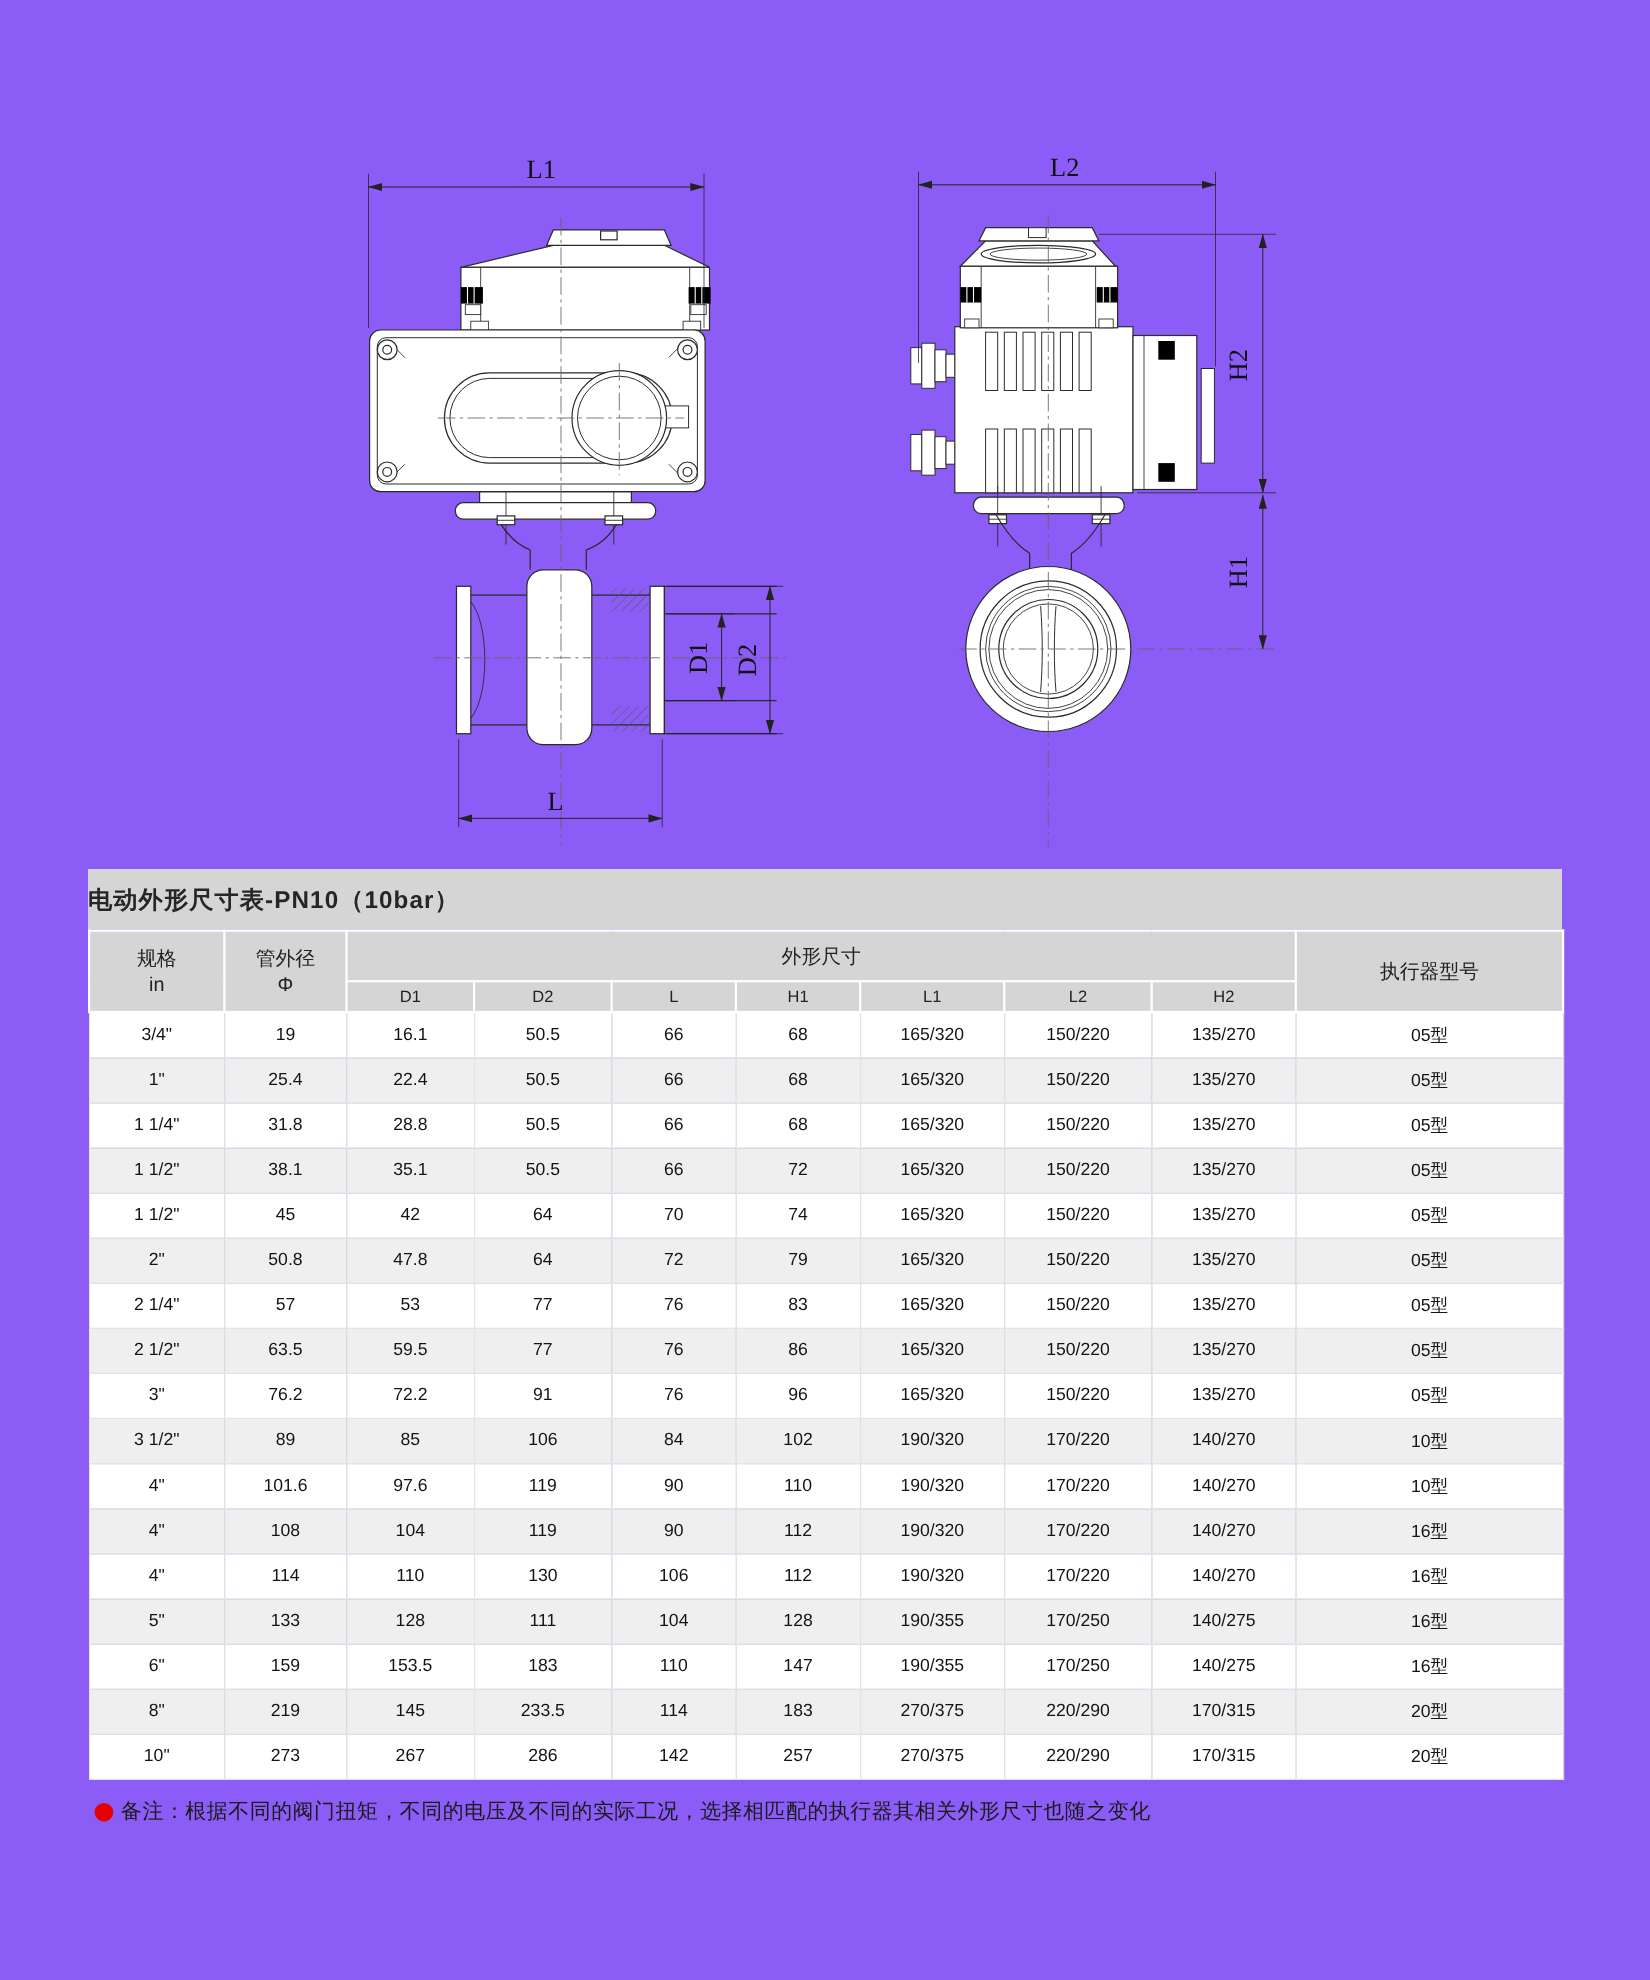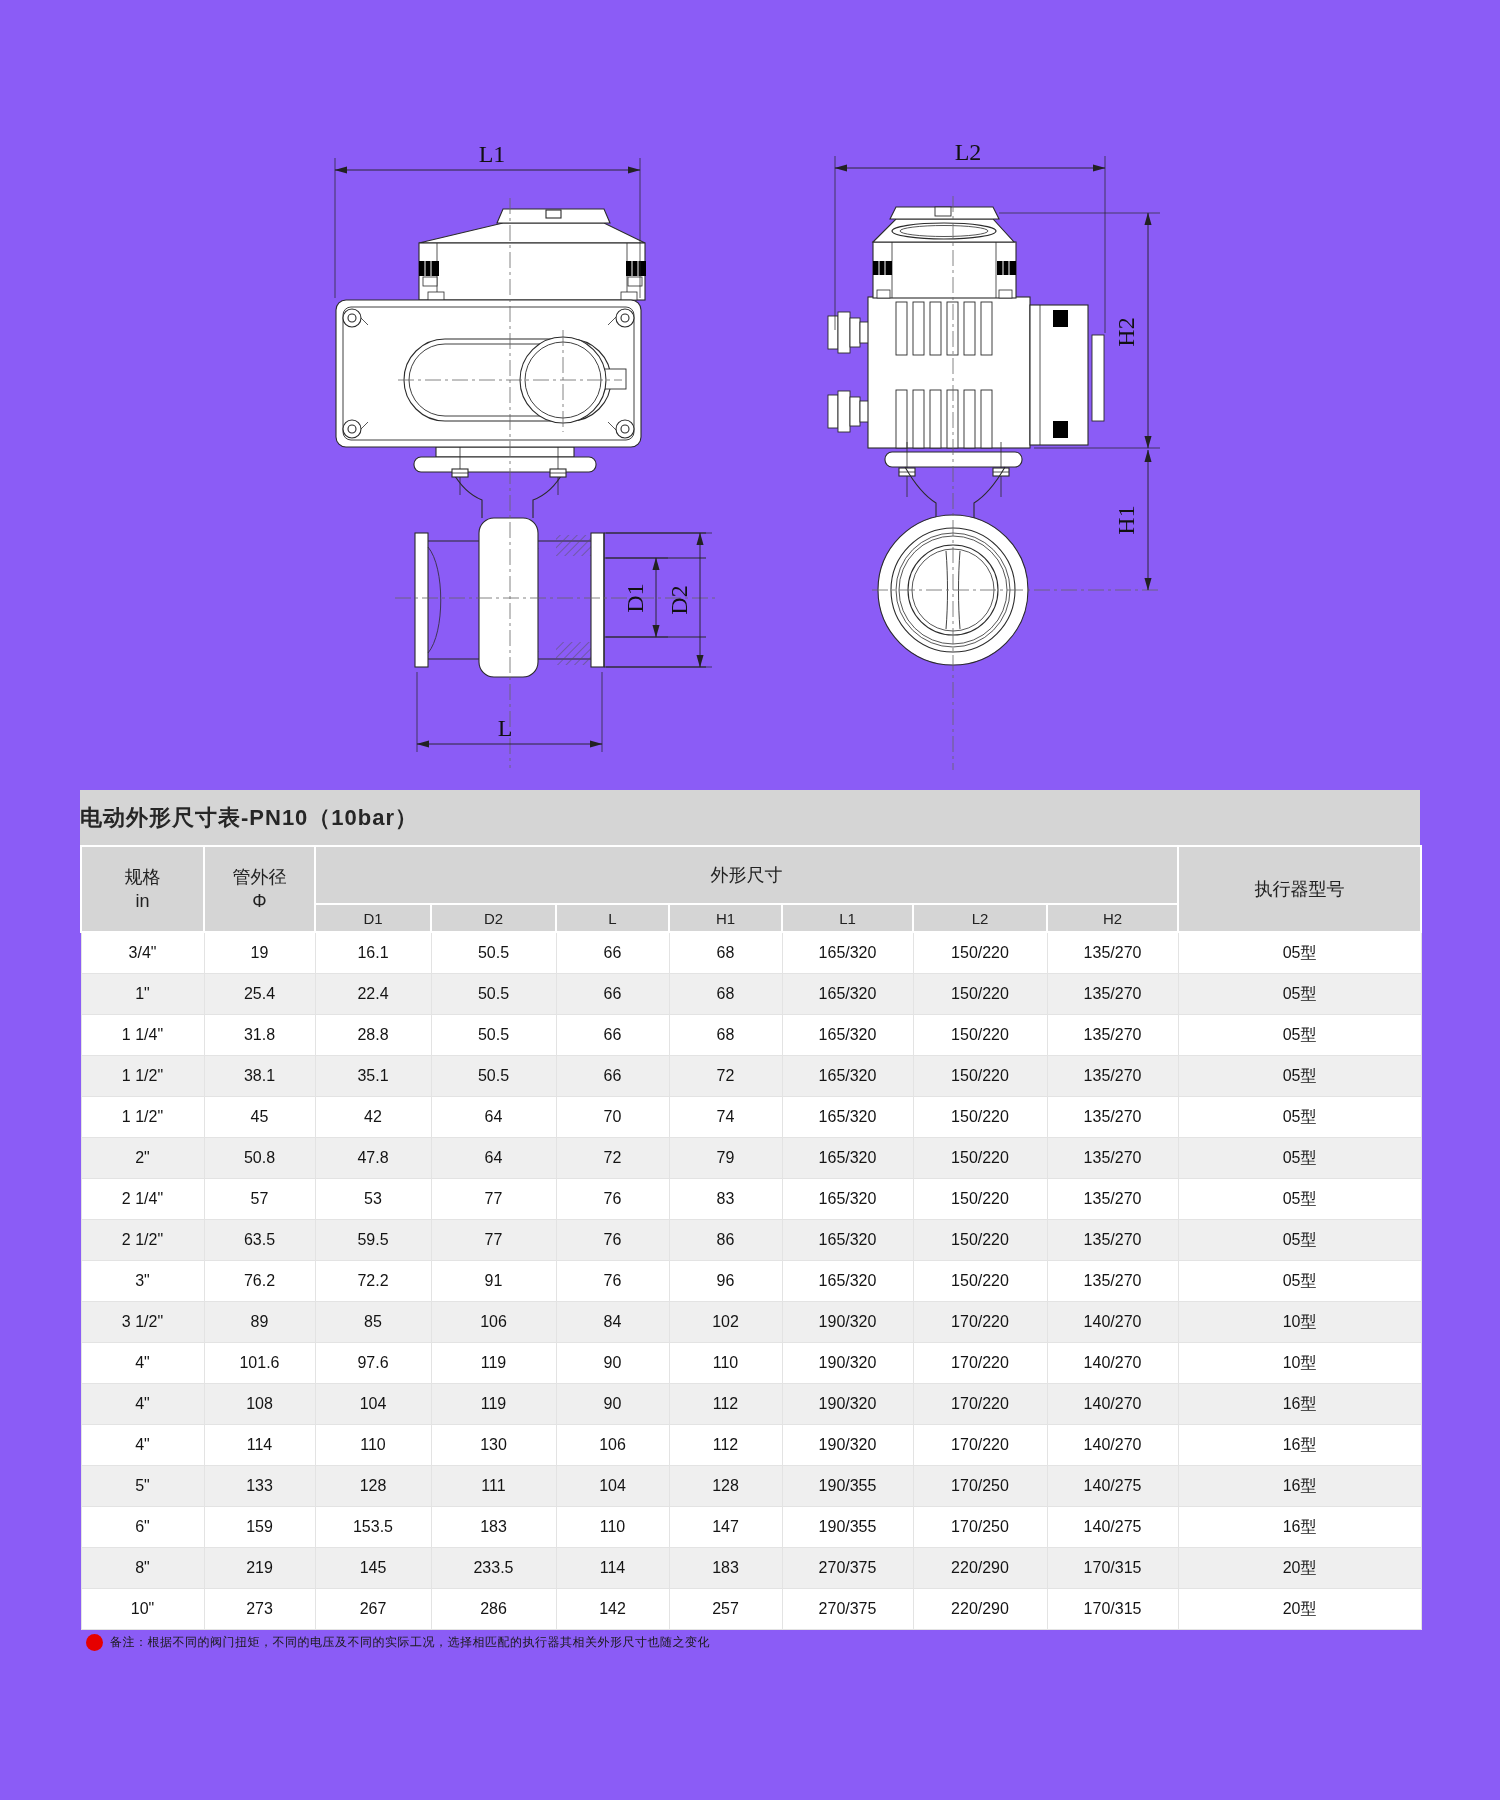--- a/index.html
+++ b/index.html
@@ -13,35 +13,35 @@
   .table-title {
     height:55px; line-height:55px; text-align:left;
     background:var(--header-bg,#d5d5d5);
     font-size:22px; font-weight:bold; color:#262626; letter-spacing:1px;
   }
   table.dim-table { border-collapse:collapse; table-layout:fixed; width:1340px; }
   table.dim-table thead th {
     background:var(--header-bg,#d5d5d5); border:2px solid #ffffff;
     font-weight:normal; font-size:18px; color:#222; padding:0;
   }
-  table.dim-table thead tr.group-row { height:58px; }
+  table.dim-table thead tr.group-row { height:46px; }
   table.dim-table thead tr.sub-row { height:28px; }
   table.dim-table thead tr.sub-row th { font-size:15px; }
   .two-line div { line-height:1.35; }
   table.dim-table tbody td {
     height:40px; text-align:center; vertical-align:middle;
     font-size:16px; color:#141414; border:1px solid #e3e3e3; padding:0;
     background:#fff;
   }
   table.dim-table tbody tr:nth-child(even) td { background:var(--row-alt-bg,#efefef); }
 
   .note {
     position:absolute; left:86px; top:1634px;
     display:flex; align-items:center; gap:7px;
-    font-size:12px; color:#1a1a1a; letter-spacing:0.5px;
+    font-size:19px; color:#1a1a1a; letter-spacing:0.5px;
   }
   .dot { width:17px; height:17px; border-radius:50%;
     background:var(--accent-red,#e60000); flex:0 0 auto; }
 
   .dimlabel { font-family:"Liberation Serif", serif; font-size:24px; fill:#111; }
 </style>
 </head>
 <body>
 
 <div class="page">

